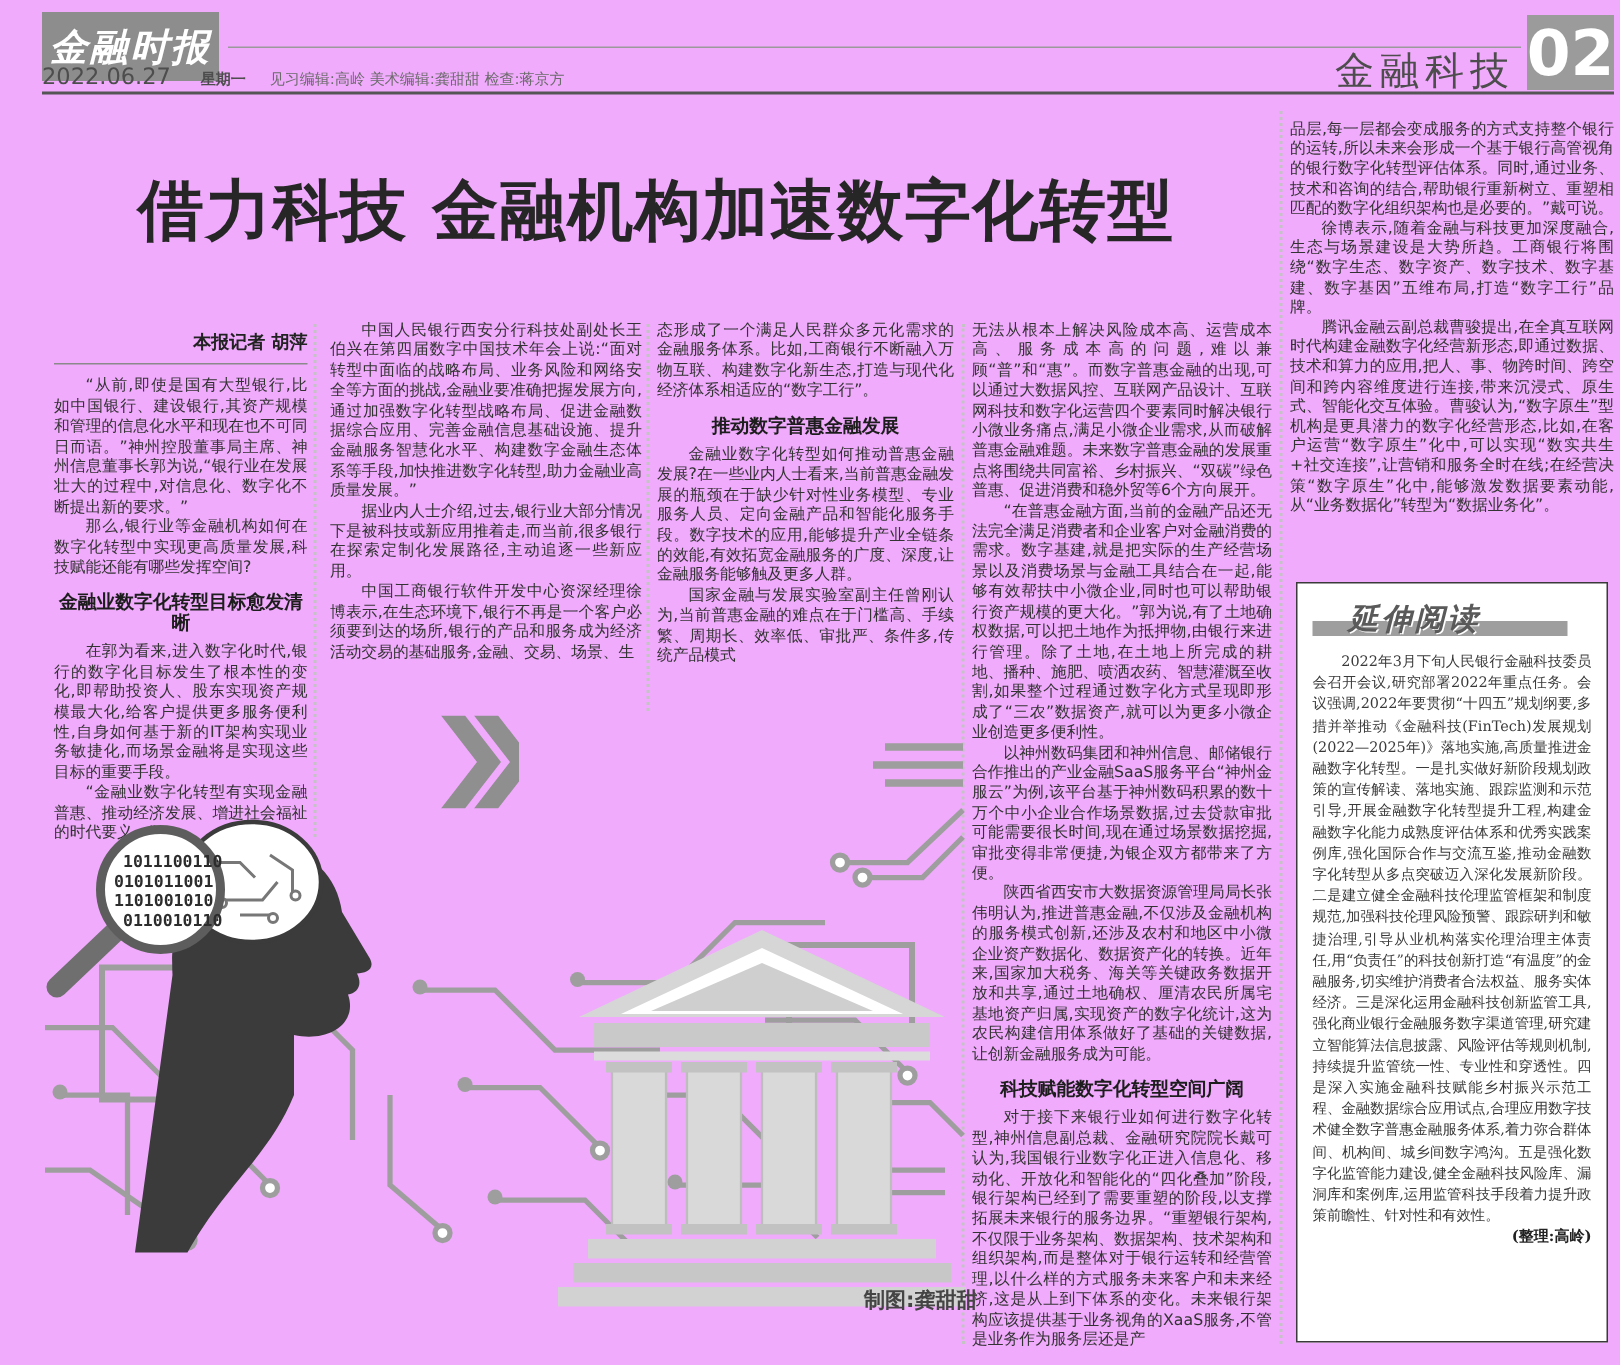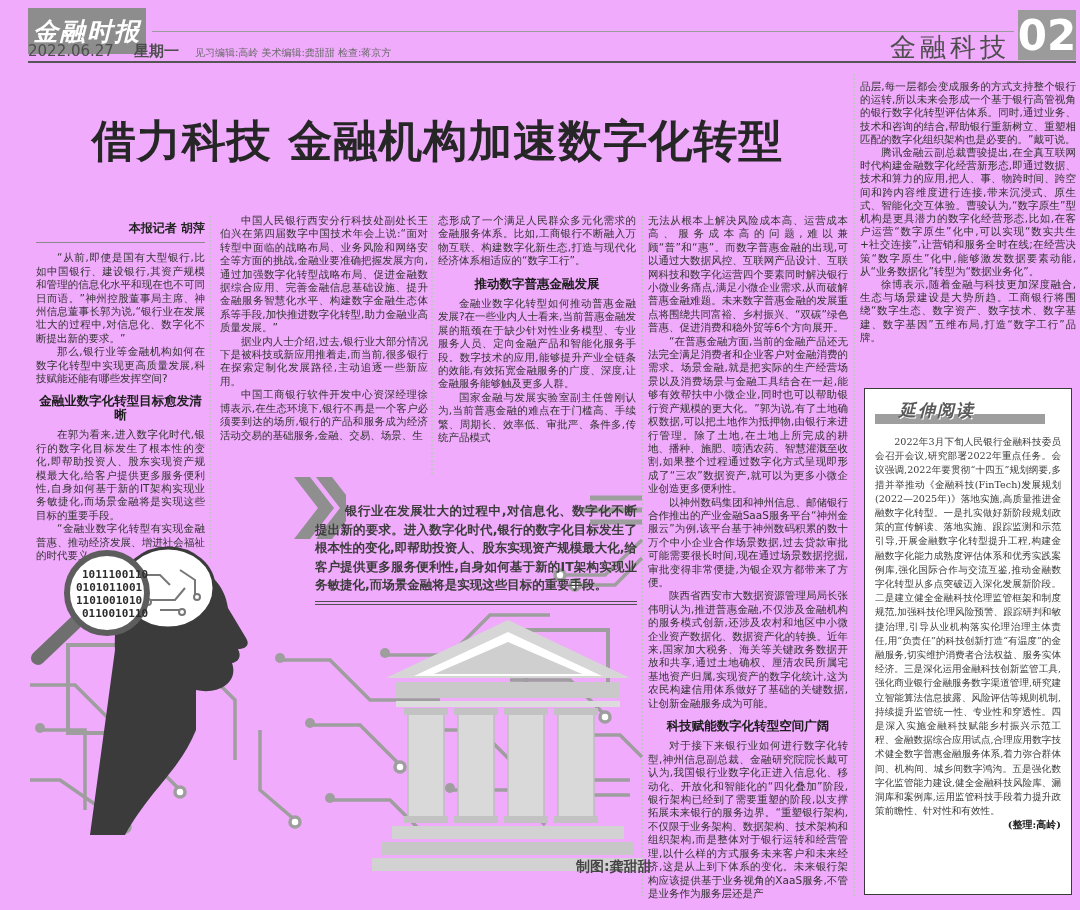--- a/index.html
+++ b/index.html
@@ -21,21 +21,21 @@
     position:absolute; right:70px; top:30px; font-size:26px; color:#4d4d4d;
     letter-spacing:4px; font-weight:500;
   }
   .page-num {
     position:absolute; left:1018px; top:10px; width:58px; height:50px;
     background:#9b9b9b; color:#fff; font-size:42px; font-weight:bold;
     display:flex; align-items:center; justify-content:center;
   }
   .date-row { position:absolute; left:28px; top:41px; white-space:nowrap; }
   .date-row .date { font-size:15px; color:#4d4d4d; }
-  .date-row .weekday { font-size:15px; font-weight:bold; color:#4d4d4d; margin-left:20px;margin-top:48px; }
+  .date-row .weekday { font-size:10px; font-weight:bold; color:#4d4d4d; margin-left:20px;margin-top:48px; }
   .date-row .editors { font-size:10px; color:#6b6b6b; margin-left:16px; }
   .top-rule { position:absolute; left:28px; top:61px; width:1048px; border-top:2px solid #555; }
 
   
   .headline {
     position:absolute; left:30px; top:115px; width:815px; text-align:center;
     font-family:"DejaVu Serif", serif; font-weight:bold; font-size:44px;
     color:#262626; letter-spacing:1px; line-height:1.2;
   }
 
@@ -74,21 +74,21 @@
 
   
   .sidebar-box {
     position:absolute; left:864px; top:388px; width:208px; height:507px;
     border:1.5px solid #3a3a3a; padding:10px 10px 8px 10px; background:#fff;
   }
   .sidebar-title-wrap { position:relative; height:30px; margin-bottom:6px; }
   .sidebar-title-bar { position:absolute; left:0; top:15px; width:170px; height:10px; background:#9e9e9e; }
   .sidebar-title {
     position:absolute; left:24px; top:0; font-family:Liberation Sans, sans-serif;
-    font-style:italic; font-weight:bold; font-size:17px; color:#5a5a5a;
+    font-style:italic; font-weight:bold; font-size:20px; color:#5a5a5a;
     letter-spacing:2px; text-shadow:1px 1px 0 #fff;
   }
   .sidebar-body {
     font-family:"DejaVu Serif", serif; font-size:9.6px; line-height:14.2px;
     text-align:justify; color:#3a3a3a; text-indent:2em;
   }
   .sidebar-credit { font-weight:bold; float:right; font-family:"DejaVu Serif", serif; font-size:10px; color:#222; }
 </style>
 </head>
 <body>
@@ -128,21 +128,21 @@
 
   <div class="col col3">
     <p style="text-indent:0">态形成了一个满足人民群众多元化需求的金融服务体系。比如,工商银行不断融入万物互联、构建数字化新生态,打造与现代化经济体系相适应的“数字工行”。</p>
     <div class="subhead">推动数字普惠金融发展</div>
     <p>金融业数字化转型如何推动普惠金融发展?在一些业内人士看来,当前普惠金融发展的瓶颈在于缺少针对性业务模型、专业服务人员、定向金融产品和智能化服务手段。数字技术的应用,能够提升产业全链条的效能,有效拓宽金融服务的广度、深度,让金融服务能够触及更多人群。</p>
     <p>国家金融与发展实验室副主任曾刚认为,当前普惠金融的难点在于门槛高、手续繁、周期长、效率低、审批严、条件多,传统产品模式</p>
   </div>
 
   <div class="col col4">
     <p style="text-indent:0">无法从根本上解决风险成本高、运营成本高、服务成本高的问题,难以兼顾“普”和“惠”。而数字普惠金融的出现,可以通过大数据风控、互联网产品设计、互联网科技和数字化运营四个要素同时解决银行小微业务痛点,满足小微企业需求,从而破解普惠金融难题。未来数字普惠金融的发展重点将围绕共同富裕、乡村振兴、“双碳”绿色普惠、促进消费和稳外贸等6个方向展开。</p>
-    <p>“在普惠金融方面,当前的金融产品还无法完全满足消费者和企业客户对金融消费的需求。场景金融,就是把实际的生产经营场景以及消费场景与金融工具结合在一起,能够有效帮扶中小微企业,同时也可以帮助银行资产规模的更大化。”郭为说,有了土地确权数据,可以把土地作为抵押物,由银行来进行管理。除了土地,在土地上所完成的耕地、播种、施肥、喷洒农药、智慧灌溉至收割,如果整个过程通过数字化方式呈现即形成了“三农”数据资产,就可以为更多小微企业创造更多便利性。</p>
+    <p>“在普惠金融方面,当前的金融产品还无法完全满足消费者和企业客户对金融消费的需求。数字基建,就是把实际的生产经营场景以及消费场景与金融工具结合在一起,能够有效帮扶中小微企业,同时也可以帮助银行资产规模的更大化。”郭为说,有了土地确权数据,可以把土地作为抵押物,由银行来进行管理。除了土地,在土地上所完成的耕地、播种、施肥、喷洒农药、智慧灌溉至收割,如果整个过程通过数字化方式呈现即形成了“三农”数据资产,就可以为更多小微企业创造更多便利性。</p>
     <p>以神州数码集团和神州信息、邮储银行合作推出的产业金融SaaS服务平台“神州金服云”为例,该平台基于神州数码积累的数十万个中小企业合作场景数据,过去贷款审批可能需要很长时间,现在通过场景数据挖掘,审批变得非常便捷,为银企双方都带来了方便。</p>
     <p>陕西省西安市大数据资源管理局局长张伟明认为,推进普惠金融,不仅涉及金融机构的服务模式创新,还涉及农村和地区中小微企业资产数据化、数据资产化的转换。近年来,国家加大税务、海关等关键政务数据开放和共享,通过土地确权、厘清农民所属宅基地资产归属,实现资产的数字化统计,这为农民构建信用体系做好了基础的关键数据,让创新金融服务成为可能。</p>
     <div class="subhead">科技赋能数字化转型空间广阔</div>
     <p>对于接下来银行业如何进行数字化转型,神州信息副总裁、金融研究院院长戴可认为,我国银行业数字化正进入信息化、移动化、开放化和智能化的“四化叠加”阶段,银行架构已经到了需要重塑的阶段,以支撑拓展未来银行的服务边界。“重塑银行架构,不仅限于业务架构、数据架构、技术架构和组织架构,而是整体对于银行运转和经营管理,以什么样的方式服务未来客户和未来经济,这是从上到下体系的变化。未来银行架构应该提供基于业务视角的XaaS服务,不管是业务作为服务层还是产</p>
   </div>
 
   <svg class="illustration" width="615" height="425" viewBox="0 0 615 425">
     <g stroke="#9e9e9e" stroke-width="3.5" fill="none">
 
       <path d="M560,18 L612,18" stroke-width="5"></path>
@@ -247,26 +247,25 @@
       <rect x="352" y="362" width="252" height="13" fill="#c7c7c7"></rect>
       <rect x="342" y="378" width="272" height="13" fill="#d2d2d2"></rect>
     </g>
   </svg>
   <div class="illo-caption">制图:龚甜甜</div>
 
   <svg class="quote-chevron" width="52" height="62" viewBox="0 0 52 62">
     <polygon points="0,0 16,0 40,31 16,62 0,62 24,31" fill="#8f8f8f"></polygon>
     <polygon points="22,0 38,0 52,18 52,44 38,62 22,62 46,31" fill="#8f8f8f"></polygon>
   </svg>
-  <div class="pull-quote">银行业在发展壮大的过程中,对信息化、数字化不断提出新的要求。进入数字化时代,银行的数字化目标发生了根本性的变化,即帮助投资人、股东实现资产规模最大化,给客户提供更多服务便利性,自身如何基于新的IT架构实现业务敏捷化,而场景金融将是实现这些目标的重要手段。</div>
 
   <div class="col5">
     <p style="text-indent:0">品层,每一层都会变成服务的方式支持整个银行的运转,所以未来会形成一个基于银行高管视角的银行数字化转型评估体系。同时,通过业务、技术和咨询的结合,帮助银行重新树立、重塑相匹配的数字化组织架构也是必要的。”戴可说。</p>
+    <p>徐博表示,随着金融与科技更加深度融合,生态与场景建设是大势所趋。工商银行将围绕“数字生态、数字资产、数字技术、数字基建、数字基因”五维布局,打造“数字工行”品牌。</p>
     <p>腾讯金融云副总裁曹骏提出,在全真互联网时代构建金融数字化经营新形态,即通过数据、技术和算力的应用,把人、事、物跨时间、跨空间和跨内容维度进行连接,带来沉浸式、原生式、智能化交互体验。曹骏认为,“数字原生”型机构是更具潜力的数字化经营形态,比如,在客户运营“数字原生”化中,可以实现“数实共生+社交连接”,让营销和服务全时在线;在经营决策“数字原生”化中,能够激发数据要素动能,从“业务数据化”转型为“数据业务化”。</p>
-    <p>徐博表示,随着金融与科技更加深度融合,生态与场景建设是大势所趋。工商银行将围绕“数字生态、数字资产、数字技术、数字基建、数字基因”五维布局,打造“数字工行”品牌。</p>
   </div>
 
   <div class="sidebar-box">
     <div class="sidebar-title-wrap">
       <div class="sidebar-title-bar"></div>
       <div class="sidebar-title">延伸阅读</div>
     </div>
     <div class="sidebar-body">
       <span>2022年3月下旬人民银行金融科技委员会召开会议,研究部署2022年重点任务。会议强调,2022年要贯彻“十四五”规划纲要,多措并举推动《金融科技(FinTech)发展规划(2022—2025年)》落地实施,高质量推进金融数字化转型。一是扎实做好新阶段规划政策的宣传解读、落地实施、跟踪监测和示范引导,开展金融数字化转型提升工程,构建金融数字化能力成熟度评估体系和优秀实践案例库,强化国际合作与交流互鉴,推动金融数字化转型从多点突破迈入深化发展新阶段。二是建立健全金融科技伦理监管框架和制度规范,加强科技伦理风险预警、跟踪研判和敏捷治理,引导从业机构落实伦理治理主体责任,用“负责任”的科技创新打造“有温度”的金融服务,切实维护消费者合法权益、服务实体经济。三是深化运用金融科技创新监管工具,强化商业银行金融服务数字渠道管理,研究建立智能算法信息披露、风险评估等规则机制,持续提升监管统一性、专业性和穿透性。四是深入实施金融科技赋能乡村振兴示范工程、金融数据综合应用试点,合理应用数字技术健全数字普惠金融服务体系,着力弥合群体间、机构间、城乡间数字鸿沟。五是强化数字化监管能力建设,健全金融科技风险库、漏洞库和案例库,运用监管科技手段着力提升政策前瞻性、针对性和有效性。</span>
       <span class="sidebar-credit">(整理:高岭)</span>

